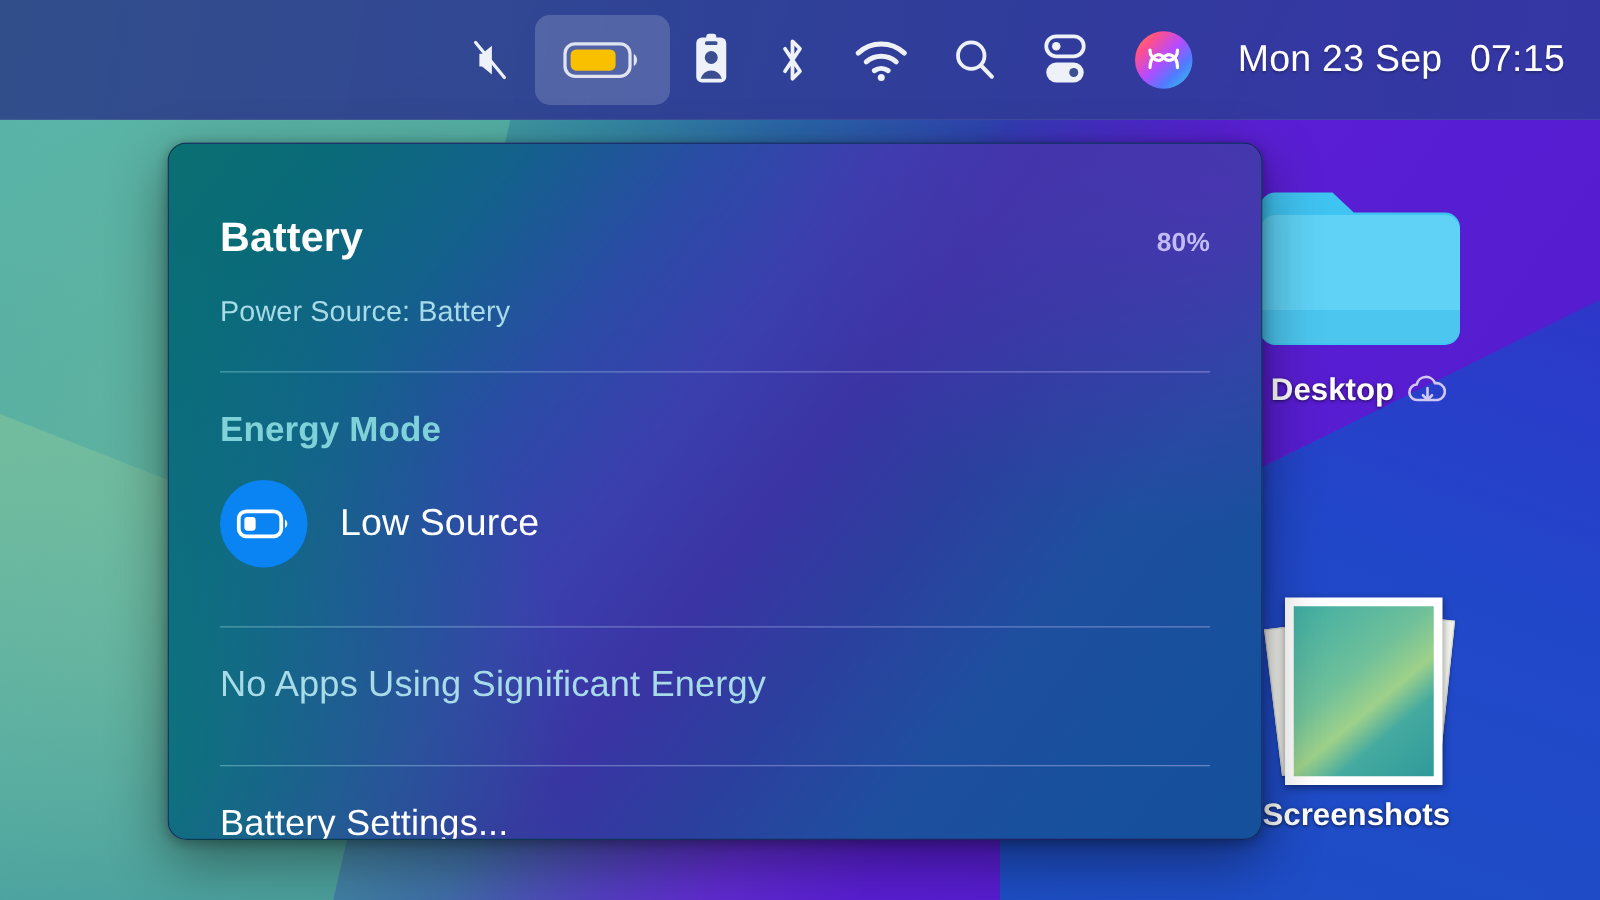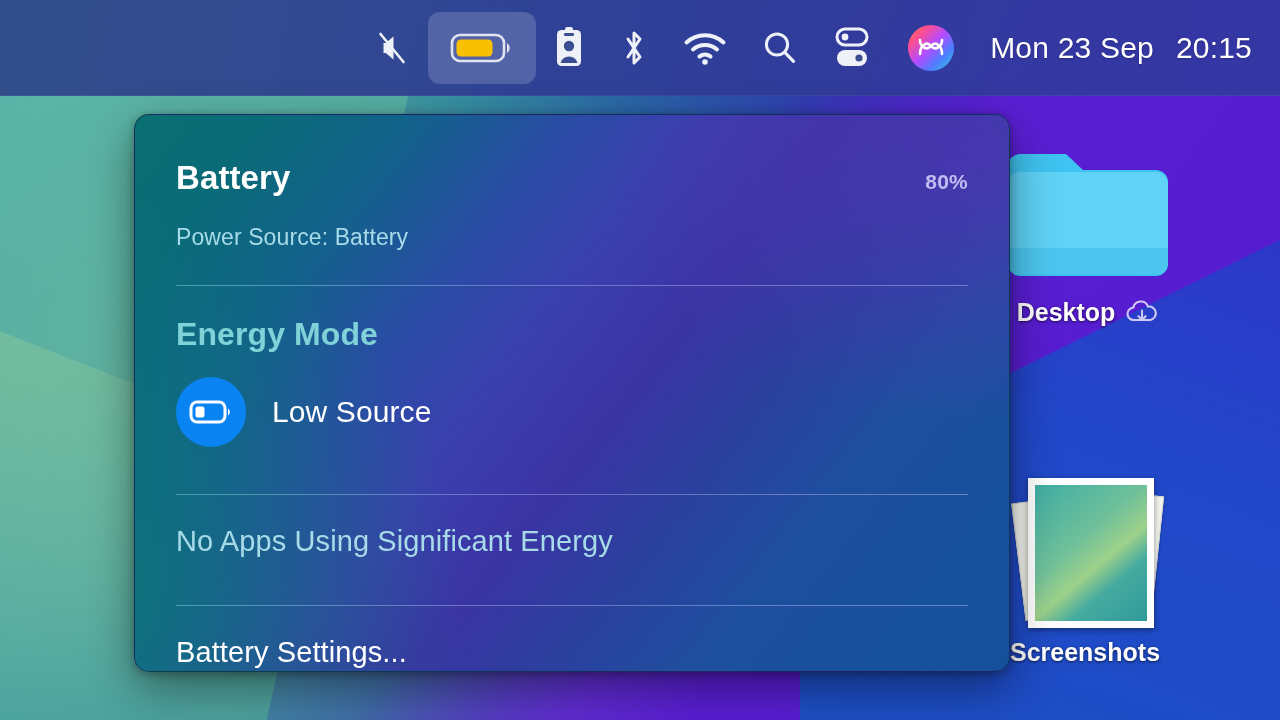--- a/index.html
+++ b/index.html
@@ -83,21 +83,21 @@
     position:absolute; left:134px; top:114px; width:876px; height:558px;
     border-radius:15px;
     background:
       linear-gradient(128deg,
         #0a6f72 0%, #0a6b78 10%, #13618c 22%,
         #2b4ba6 34%, #3b3fae 44%, #3b34a4 54%,
         #2c3f9e 64%, #1e4f9f 76%, #17509d 88%, #15509b 100%);
     box-shadow:0 16px 46px rgba(0,0,0,.42), 0 2px 10px rgba(0,0,0,.3);
     border:1px solid rgba(10,20,40,.55);
     overflow:hidden;
-    padding:0 41px;
+    padding:12px 41px;
   }
   
   #panel::before {
     content:""; position:absolute; left:0; top:0; width:100%; height:100%;
     background:
       radial-gradient(ellipse 70% 120% at -6% 88%, rgba(9,120,118,.95) 0%, rgba(9,120,118,0) 62%),
       radial-gradient(ellipse 60% 70% at 96% 6%, rgba(77,52,178,.85) 0%, rgba(77,52,178,0) 70%);
     pointer-events:none;
   }
   #panel > * { position:relative; z-index:1; }
@@ -112,21 +112,21 @@
 
   .divider {
     height:1px; width:100%;
     background:linear-gradient(90deg, rgba(150,220,225,.45) 0%, rgba(175,185,235,.45) 55%, rgba(185,180,240,.5) 100%);
     margin:0;
   }
   .d1 { margin-top:34px; }
   .d2 { margin-top:47px; }
   .d3 { margin-top:47px; }
 
-  .p-section-head { color:#7fd3d8; font-size:32px; font-weight:bold; margin-top:30px; letter-spacing:.1px; }
+  .p-section-head { color:#7fd3d8; font-size:28px; font-weight:bold; margin-top:30px; letter-spacing:.1px; }
 
   .mode-row { display:flex; align-items:center; gap:26px; margin-top:24px; }
   .mode-badge {
     width:70px; height:70px; border-radius:50%;
     background:#0b84f3; display:flex; align-items:center; justify-content:center;
     flex:0 0 auto;
   }
   .mode-label { color:#ffffff; font-size:30px; letter-spacing:.1px; }
 
   .p-row-text { color:#a8dbe8; font-size:29px; margin-top:30px; letter-spacing:.1px; }
@@ -270,21 +270,21 @@
           <circle cx="27" cy="27" r="23" fill="url(#siriA)"></circle>
           <path d="M16 33 C16 24 23 20 27 25 C31 30 38 26 38 19" fill="none" stroke="#ffffff" stroke-width="2.6" stroke-linecap="round"></path>
           <path d="M38 33 C38 24 31 20 27 25 C23 30 16 26 16 19" fill="none" stroke="#ffffff" stroke-width="2.6" stroke-linecap="round"></path>
         </svg>
       </div>
 
     </div>
 
     <div class="mb-clock">
       <span>Mon 23 Sep</span>
-      <span>20:15</span>
+      <span>07:15</span>
     </div>
   </div>
 
   <div id="panel">
 
     <div class="p-head">
       <span class="p-title">Battery</span>
       <span class="p-pct">80%</span>
     </div>
 

